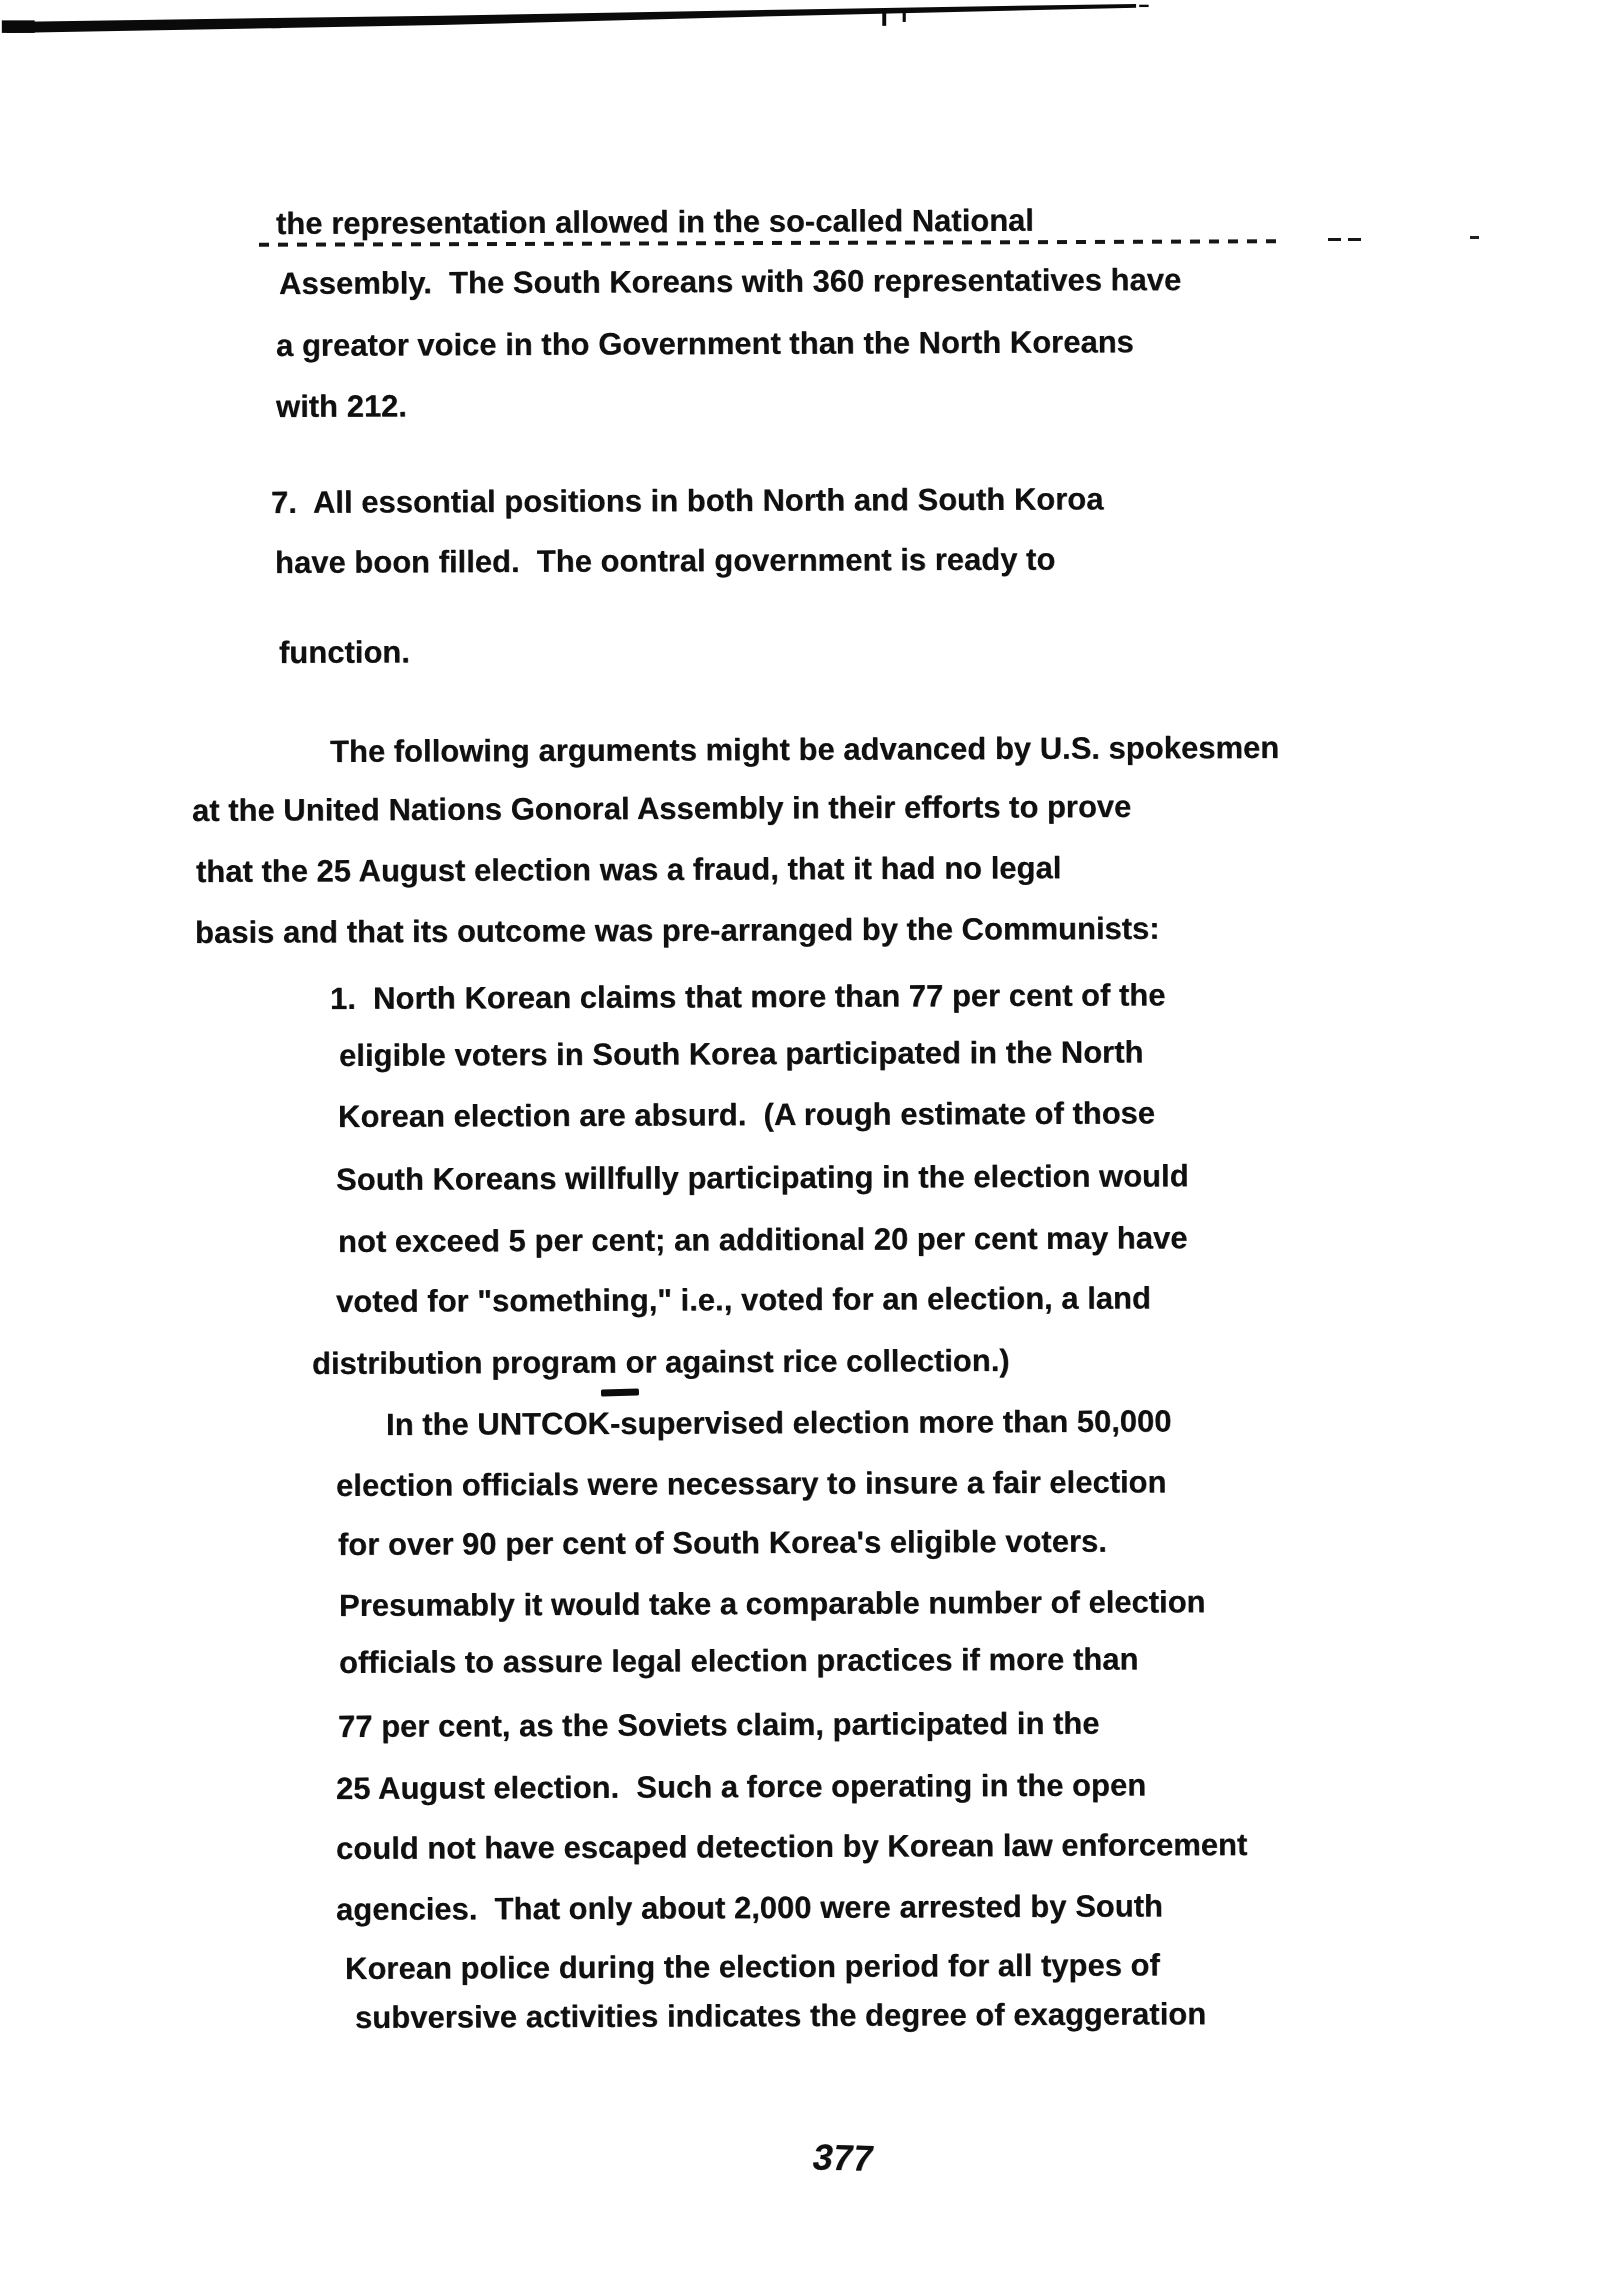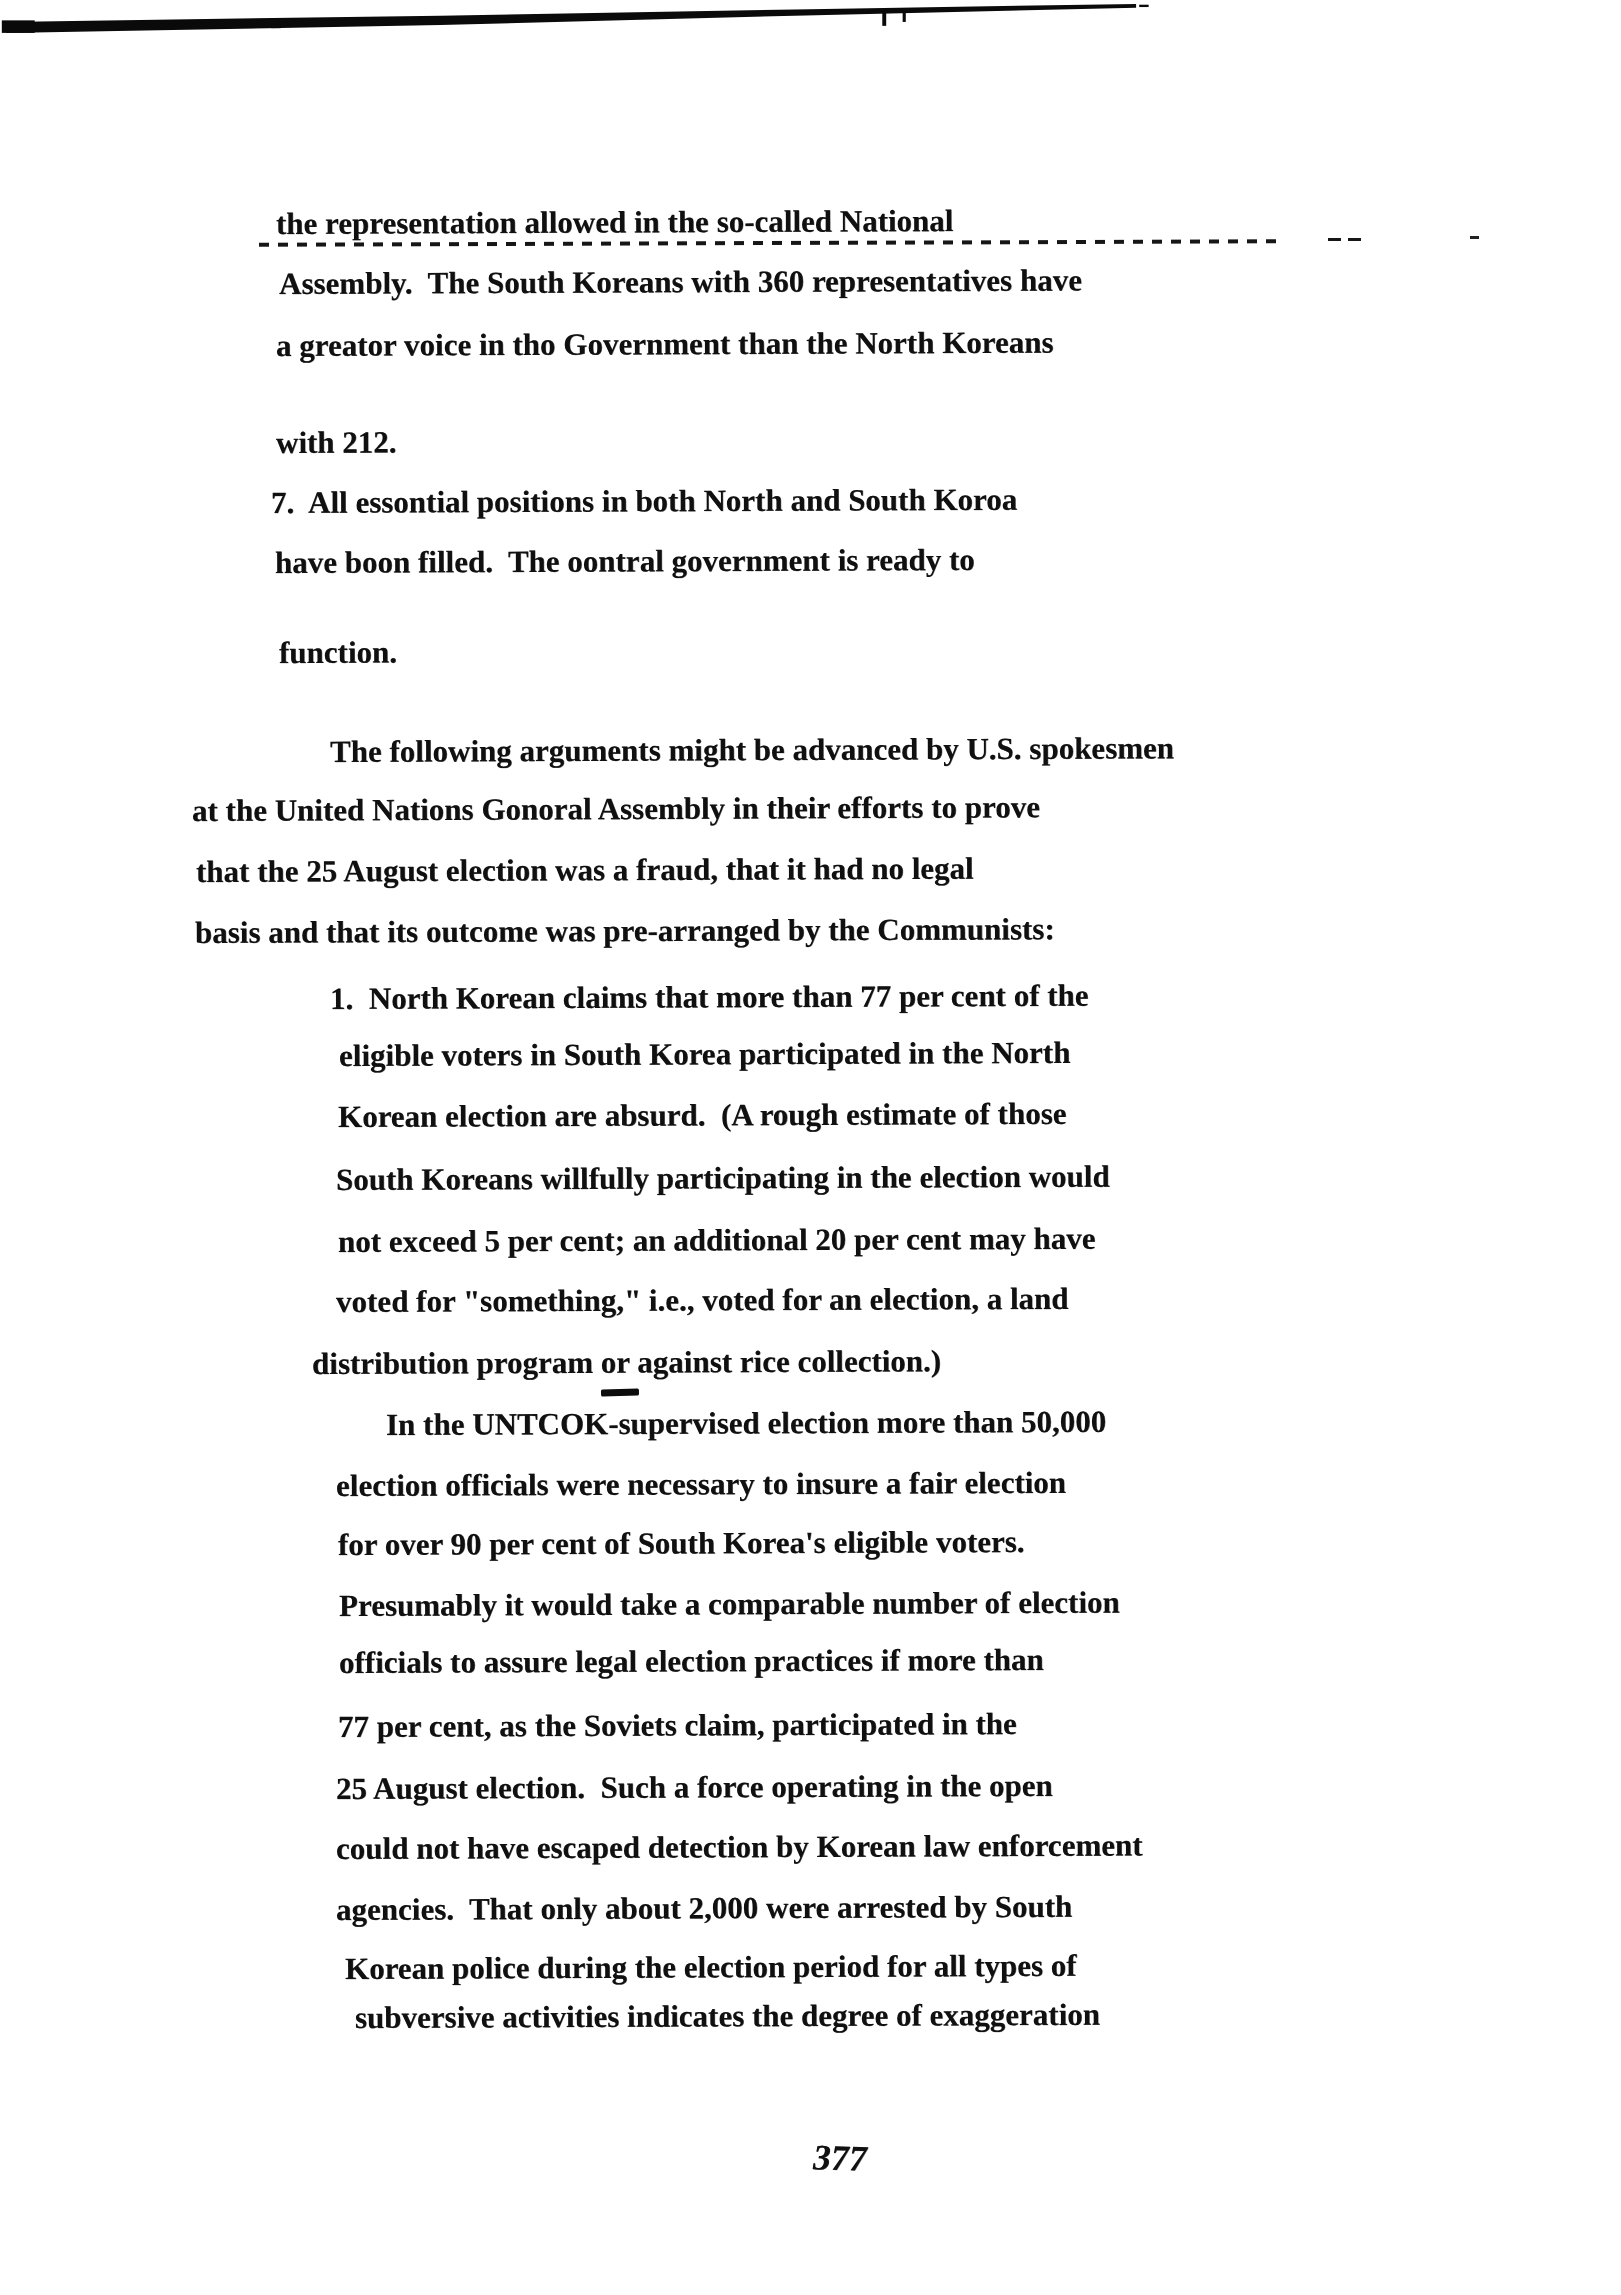--- a/index.html
+++ b/index.html
@@ -2,21 +2,21 @@
 <html style="font-size:12.6px"><head>
 <meta charset="utf-8">
 <style>
   html, body { margin: 0; padding: 0; background: #ffffff; }
   .page {
     position: relative;
     width: 1622px;
     height: 2295px;
     background: #ffffff;
     overflow: hidden;
-    font-family: Liberation Serif, serif;
+    font-family: Liberation Sans, sans-serif;
     color: #101010;
   }
   .topline { position: absolute; top: 0; left: 0; }
   .line {
     position: absolute;
     white-space: pre;
     font-size: 31px;
     line-height: 31px;
     font-weight: 700;
     letter-spacing: 0px;
@@ -77,21 +77,21 @@
   </svg>
 
   <div class="dashrow"></div>
   <div class="dashrow2"></div>
   <div class="speck1"></div>
   <div class="middash"></div>
 
   <div class="line" style="top:208px;left:276px;">the representation allowed in the so-called National</div>
   <div class="line" style="top:268px;left:279px;">Assembly.  The South Koreans with 360 representatives have</div>
   <div class="line" style="top:330px;left:276px;">a greator voice in tho Government than the North Koreans</div>
-  <div class="line" style="top:391px;left:276px;margin-top:36px;">with 212.</div>
+  <div class="line" style="top:391px;left:276px;">with 212.</div>
   <div class="line" style="top:487px;left:271px;">7.  All essontial positions in both North and South Koroa</div>
   <div class="line" style="top:547px;left:275px;">have boon filled.  The oontral government is ready to</div>
   <div class="line" style="top:637px;left:279px;">function.</div>
   <div class="line" style="top:736px;left:330px;">The following arguments might be advanced by U.S. spokesmen</div>
   <div class="line" style="top:795px;left:192px;">at the United Nations Gonoral Assembly in their efforts to prove</div>
   <div class="line" style="top:856px;left:196px;">that the 25 August election was a fraud, that it had no legal</div>
   <div class="line" style="top:917px;left:195px;">basis and that its outcome was pre-arranged by the Communists:</div>
   <div class="line" style="top:983px;left:330px;">1.  North Korean claims that more than 77 per cent of the</div>
   <div class="line" style="top:1040px;left:339px;">eligible voters in South Korea participated in the North</div>
   <div class="line" style="top:1101px;left:338px;">Korean election are absurd.  (A rough estimate of those</div>

